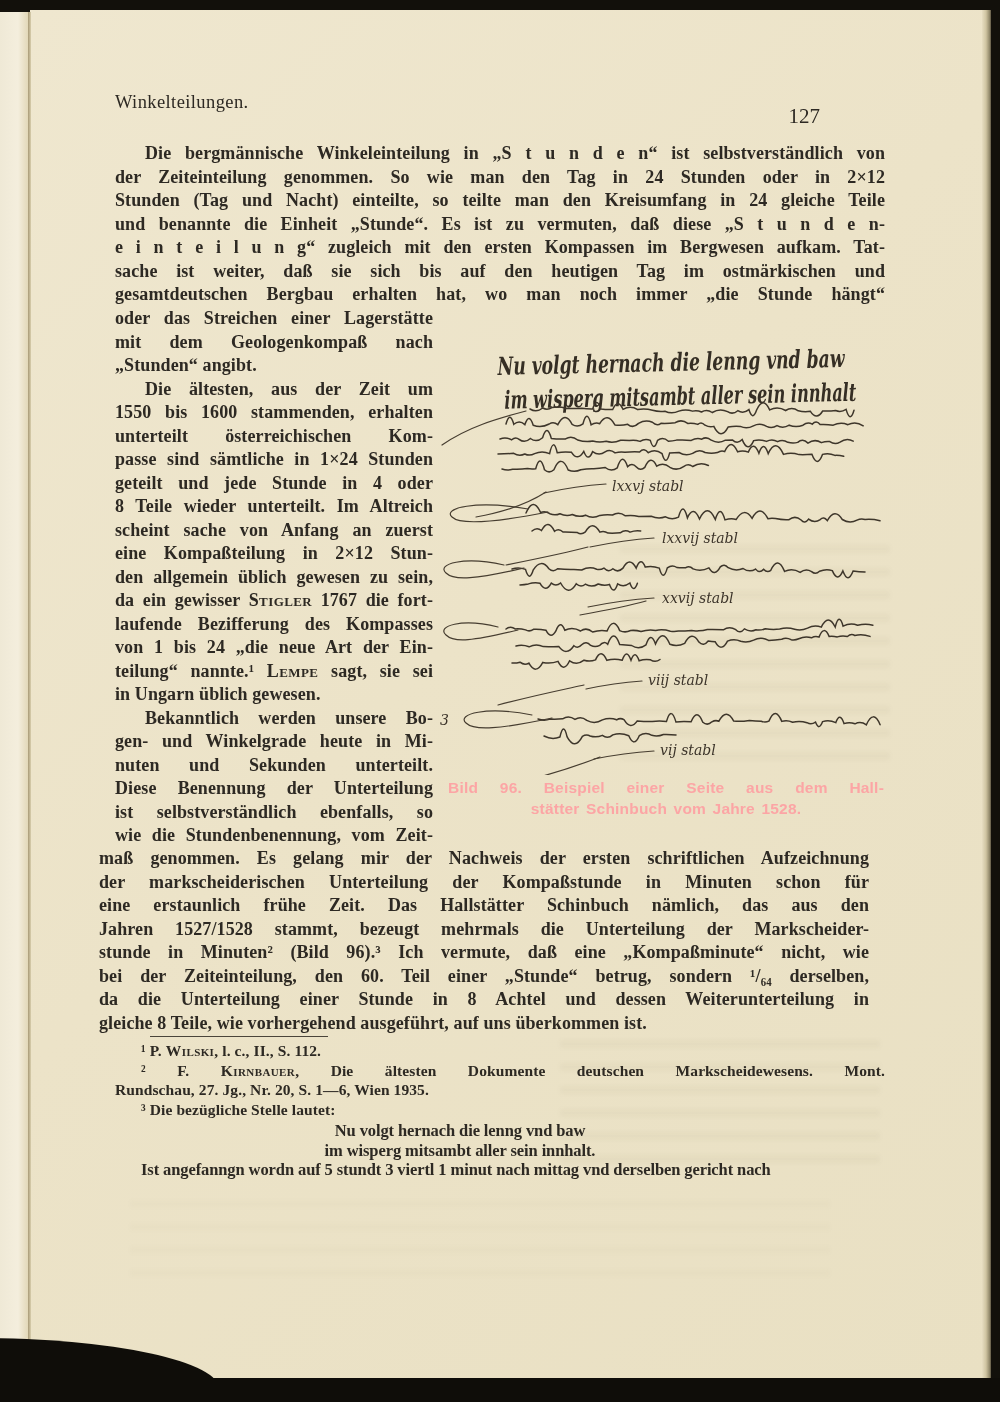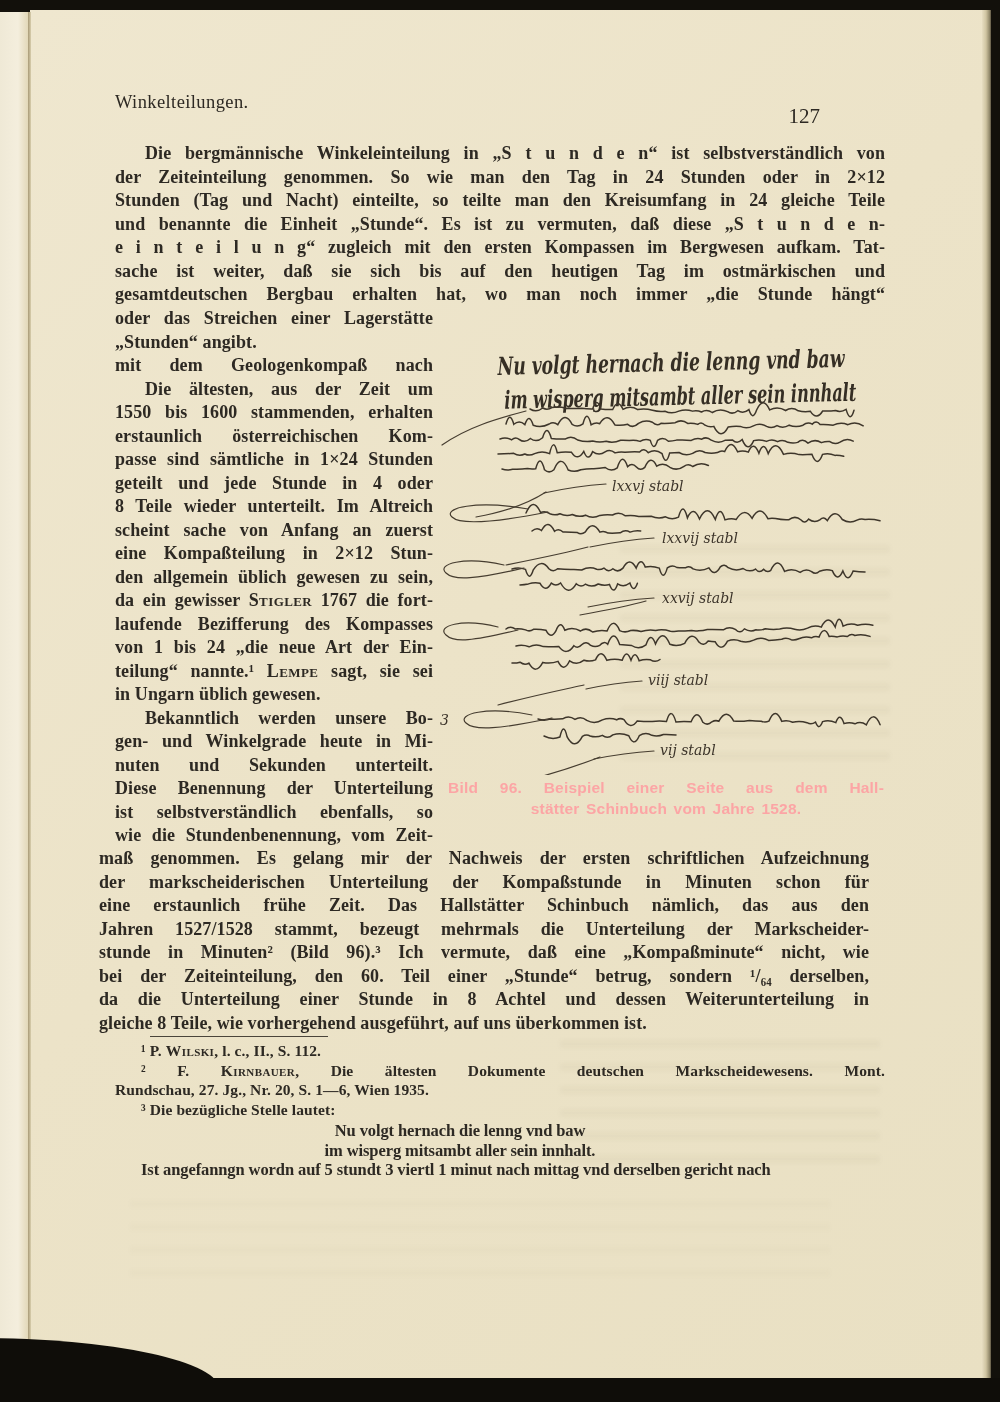--- a/index.html
+++ b/index.html
@@ -85,25 +85,25 @@
       <div class="tline indent">Die bergmännische Winkeleinteilung in „S t u n d e n“ ist selbstverständlich von</div>
       <div class="tline">der Zeiteinteilung genommen.  So wie man den Tag in 24 Stunden oder in 2×12</div>
       <div class="tline">Stunden (Tag und Nacht) einteilte, so teilte man den Kreisumfang in 24 gleiche Teile</div>
       <div class="tline">und benannte die Einheit „Stunde“.  Es ist zu vermuten, daß diese „S t u n d e n-</div>
       <div class="tline">e i n t e i l u n g“ zugleich mit den  ersten Kompassen im Bergwesen aufkam.  Tat-</div>
       <div class="tline">sache ist weiter, daß sie sich bis auf den heutigen Tag im ostmärkischen und</div>
       <div class="tline">gesamtdeutschen Bergbau erhalten hat, wo man noch immer „die Stunde hängt“</div>
     </div>
   <div id="leftcol" class="tblock">
       <div class="tline">oder das Streichen einer Lagerstätte</div>
+      <div class="tline">mit dem Geologenkompaß nach</div>
       <div class="tline plast">„Stunden“ angibt.</div>
-      <div class="tline">mit dem Geologenkompaß nach</div>
       <div class="tline indent">Die ältesten, aus der Zeit um</div>
       <div class="tline">1550 bis 1600 stammenden, erhalten</div>
-      <div class="tline">erstaunlich österreichischen Kom-</div>
+      <div class="tline">unterteilt österreichischen Kom-</div>
       <div class="tline">passe sind sämtliche in 1×24 Stunden</div>
       <div class="tline">geteilt und jede Stunde in 4 oder</div>
       <div class="tline">8 Teile wieder unterteilt. Im Altreich</div>
       <div class="tline">scheint sache von Anfang an zuerst</div>
       <div class="tline">eine Kompaßteilung in 2×12 Stun-</div>
       <div class="tline">den allgemein üblich gewesen zu sein,</div>
       <div class="tline"><span>da ein gewisser </span><span class="sc">Stigler</span><span> 1767 die fort-</span></div>
       <div class="tline">laufende Bezifferung des Kompasses</div>
       <div class="tline">von 1 bis 24 „die neue Art der Ein-</div>
       <div class="tline"><span>teilung“ nannte.¹ </span><span class="sc">Lempe</span><span> sagt, sie sei</span></div>

